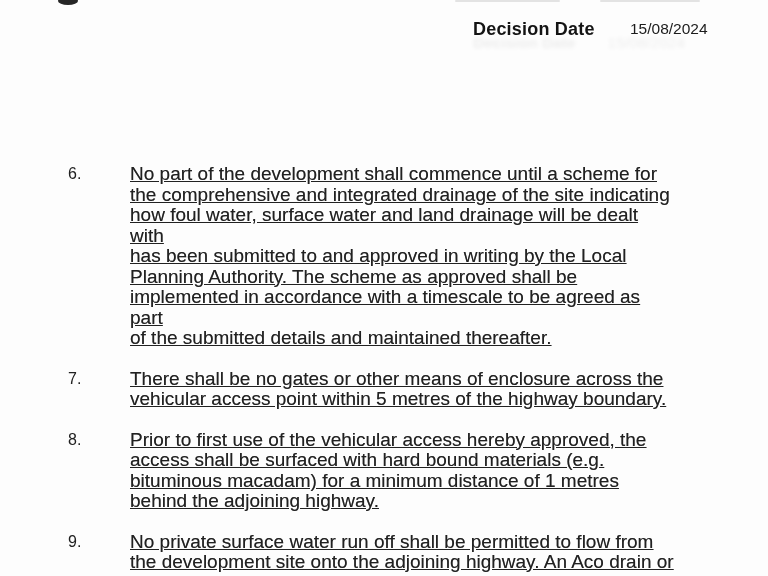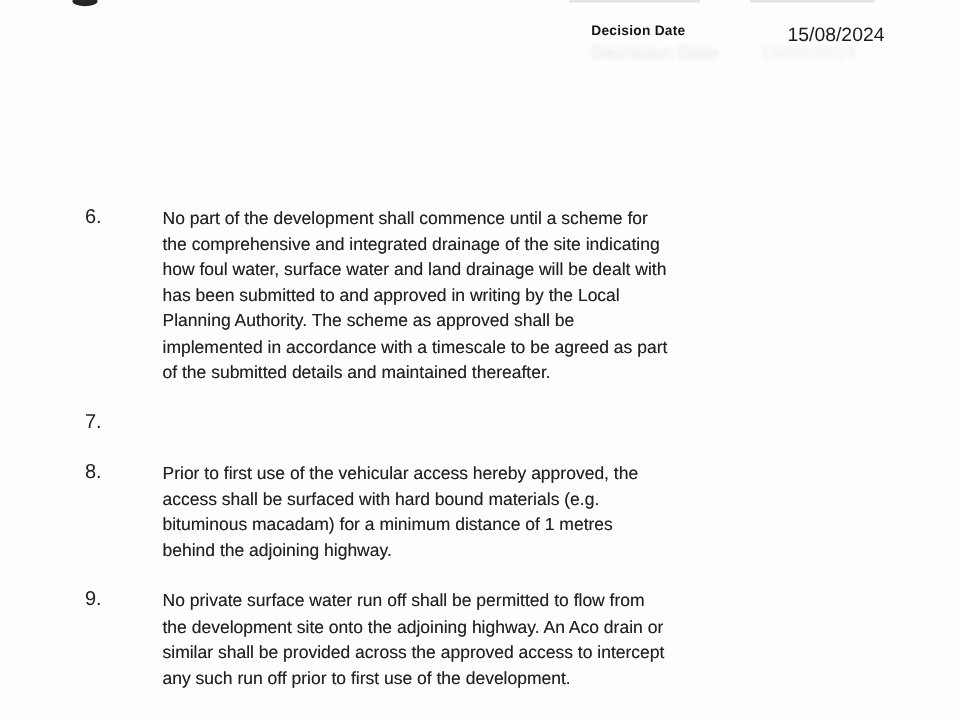--- a/index.html
+++ b/index.html
@@ -27,21 +27,21 @@
     background: rgba(0,0,0,0.10);
     border-radius: 1px;
   }
   .frag-topright-a { left: 455px; width: 105px; }
   .frag-topright-b { left: 600px; width: 100px; }
 
   
   .hdr-label {
     position: absolute;
     left: 473px; top: 19px;
-    font-size: 11px;
+    font-size: 18px;
     font-weight: bold;
     color: #141414;
     letter-spacing: 0.2px;
   }
   .hdr-value {
     position: absolute;
     left: 630px; top: 20px;
     font-size: 15.5px;
     color: #1c1c1c;
   }
@@ -71,25 +71,26 @@
   }
   .cond-num {
     width: 62px;
     flex: 0 0 62px;
     font-size: 16px;
     line-height: 20.5px;
     color: #212121;
   }
   .cond-text {
     width: 545px;
-    font-size: 14px;
+    font-size: 19px;
     line-height: 20.5px;
     color: #212121;
     white-space: pre-line;
     text-shadow: 0 0 0.4px rgba(33,33,33,0.5);
+    text-decoration: underline;
   }
 </style>
 </head>
 <body>
 
 <div class="page">
 
   <div class="frag-topleft"></div>
   <div class="frag-topright-a"></div>
   <div class="frag-topright-b"></div>
@@ -109,20 +110,22 @@
 the comprehensive and integrated drainage of the site indicating
 how foul water, surface water and land drainage will be dealt with
 has been submitted to and approved in writing by the Local
 Planning Authority. The scheme as approved shall be
 implemented in accordance with a timescale to be agreed as part
 of the submitted details and maintained thereafter.</div>
     </div>
 
     <div class="condition">
       <div class="cond-num">7.</div>
+      <div class="cond-text">There shall be no gates or other means of enclosure across the
+vehicular access point within 5 metres of the highway boundary.</div>
     </div>
 
     <div class="condition">
       <div class="cond-num">8.</div>
       <div class="cond-text">Prior to first use of the vehicular access hereby approved, the
 access shall be surfaced with hard bound materials (e.g.
 bituminous macadam) for a minimum distance of 1 metres
 behind the adjoining highway.</div>
     </div>
 

